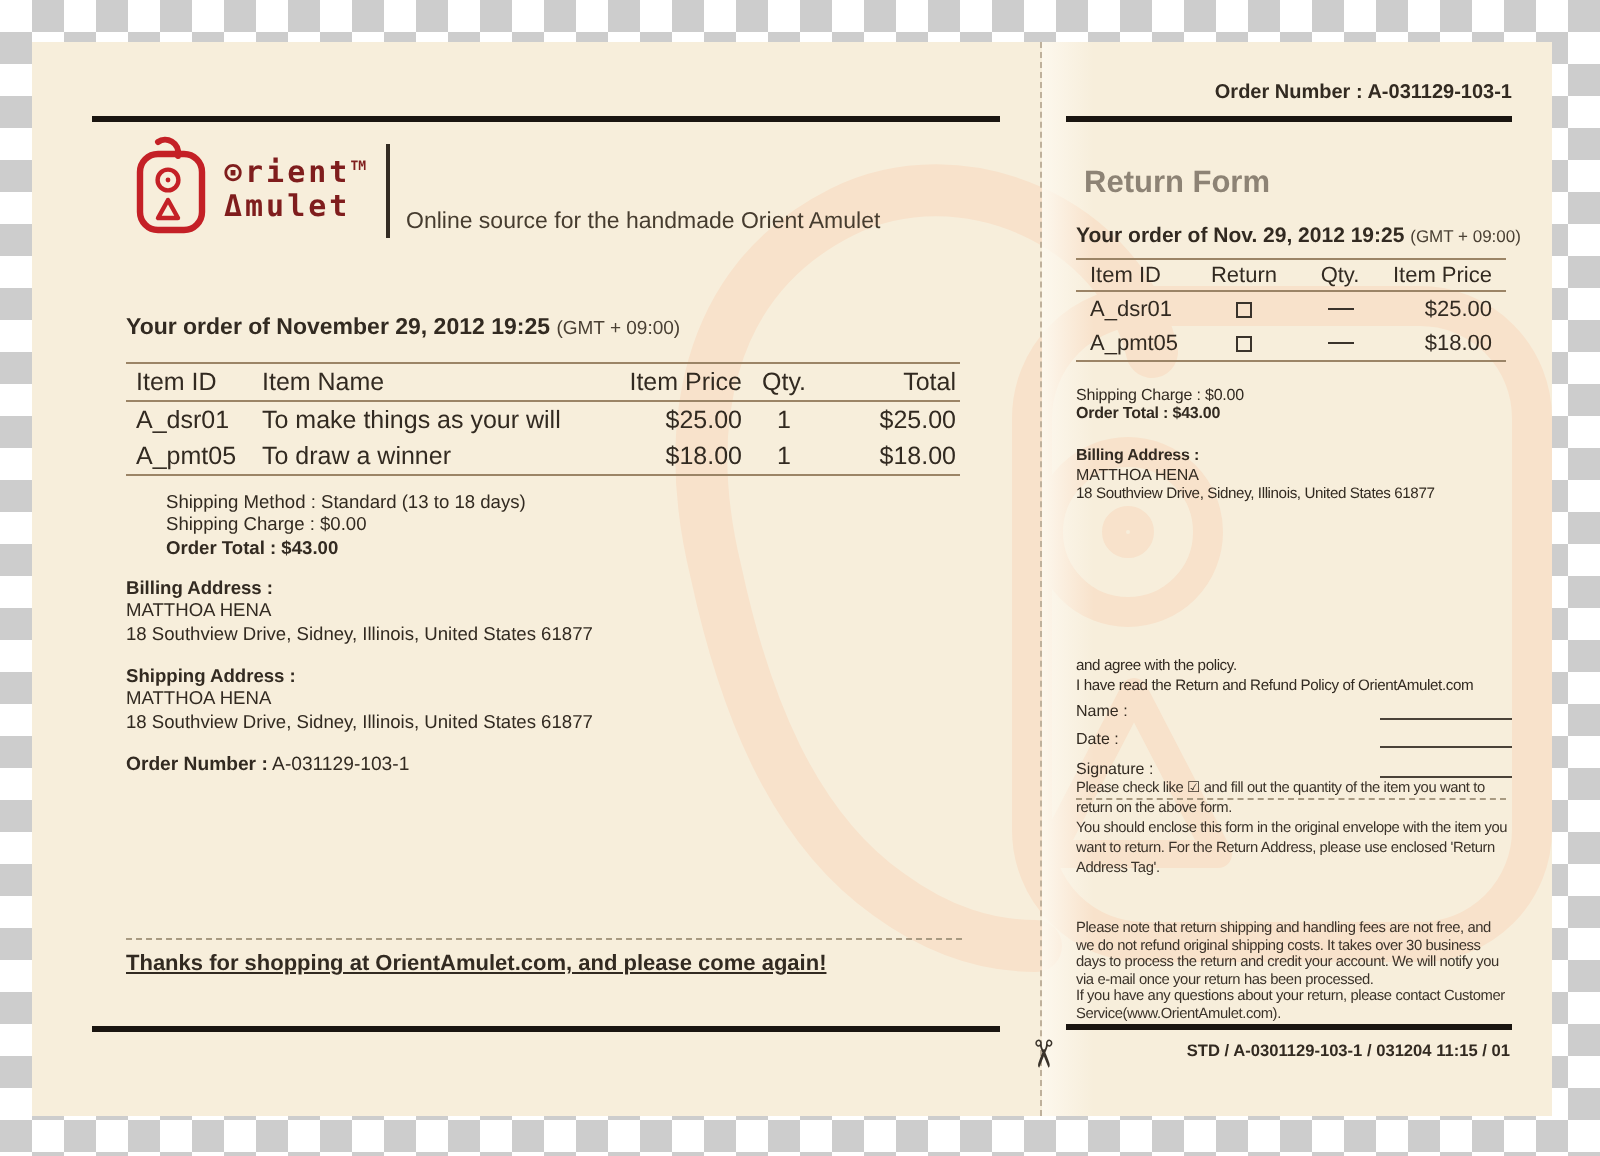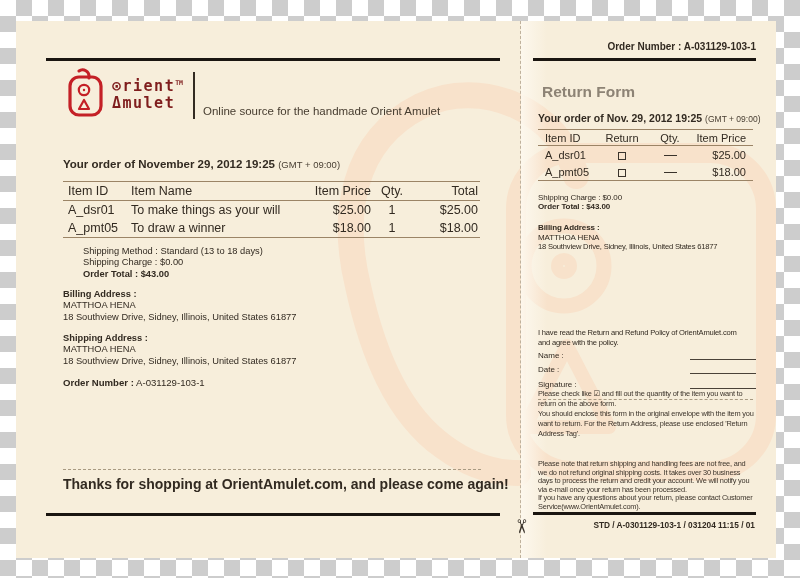--- a/index.html
+++ b/index.html
@@ -133,21 +133,21 @@
       <div>MATTHOA HENA</div>
       <div>18 Southview Drive, Sidney, Illinois, United States 61877</div>
     </div>
 
     <div class="abs" style="left:47px;top:356px;font-size:9.6px;">
       <span class="b">Order Number :</span>
       <span>A-031129-103-1</span>
     </div>
 
     <div class="abs dashedline" style="left:47px;top:448px;width:418px;"></div>
-    <div class="abs b" style="left:47px;top:455px;font-size:14px;">Thanks for shopping at OrientAmulet.com, and please come again!</div>
+    <div class="abs b" style="left:47px;top:455px;font-size:11px;text-decoration:underline;">Thanks for shopping at OrientAmulet.com, and please come again!</div>
     <div class="bar abs" style="left:30px;top:492px;width:454px;"></div>
 
     <div class="abs b" style="left:517px;top:20px;width:223px;text-align:right;font-size:10px;">Order Number : A-031129-103-1</div>
     <div class="bar abs" style="left:517px;top:37px;width:223px;"></div>
 
     <div class="abs b muted" style="left:526px;top:62px;font-size:15.5px;">Return Form</div>
 
     <div class="abs" style="left:522px;top:91px;font-size:10.5px;">
       <span class="b">Your order of Nov. 29, 2012 19:25</span>
       <span style="font-size:8.5px;color:#4a4034;">(GMT + 09:00)</span>
@@ -177,22 +177,22 @@
     <div class="abs rsmall" style="left:522px;top:172px;">Shipping Charge : $0.00</div>
     <div class="abs rsmall b" style="left:522px;top:181px;">Order Total : $43.00</div>
 
     <div class="abs rsmall" style="left:522px;top:202px;white-space:nowrap;">
       <div class="b">Billing Address :</div>
       <div>MATTHOA HENA</div>
       <div style="font-size:7.6px;letter-spacing:-0.2px;">18 Southview Drive, Sidney, Illinois, United States 61877</div>
     </div>
 
     <div class="abs" style="left:522px;top:307px;font-size:7.6px;line-height:10px;letter-spacing:-0.2px;white-space:nowrap;">
+      <div>and agree with the policy.</div>
       <div>I have read the Return and Refund Policy of OrientAmulet.com</div>
-      <div>and agree with the policy.</div>
     </div>
 
     <div class="fieldrow" style="top:329px;">
       <span class="lbl">Name :</span>
       <span class="uline"></span>
     </div>
     <div class="fieldrow" style="top:343px;">
       <span class="lbl">Date :</span>
       <span class="uline"></span>
     </div>

